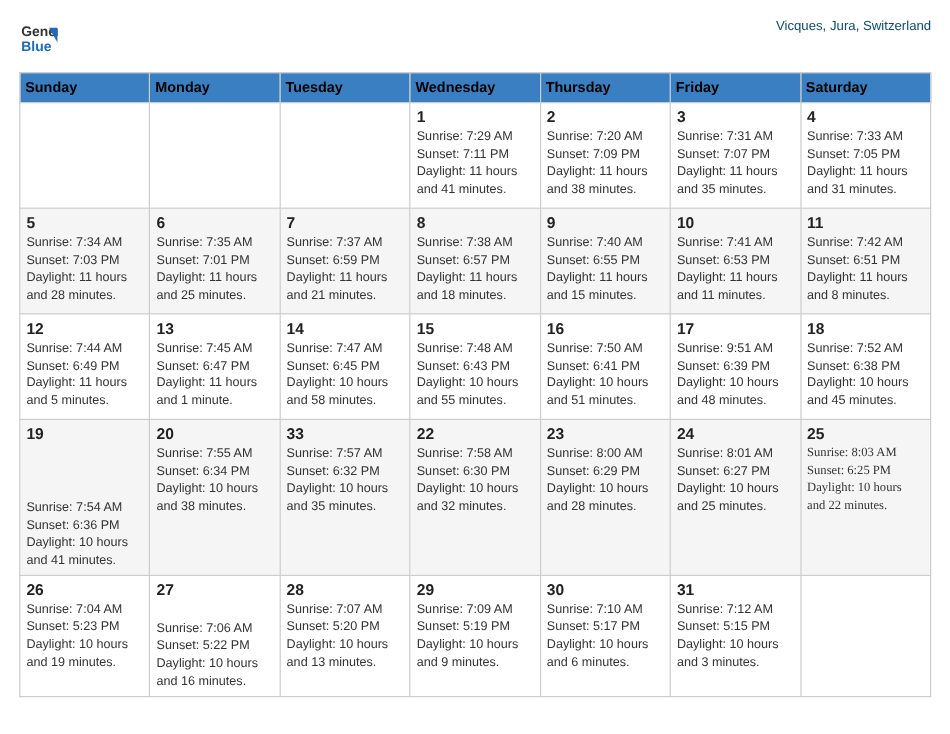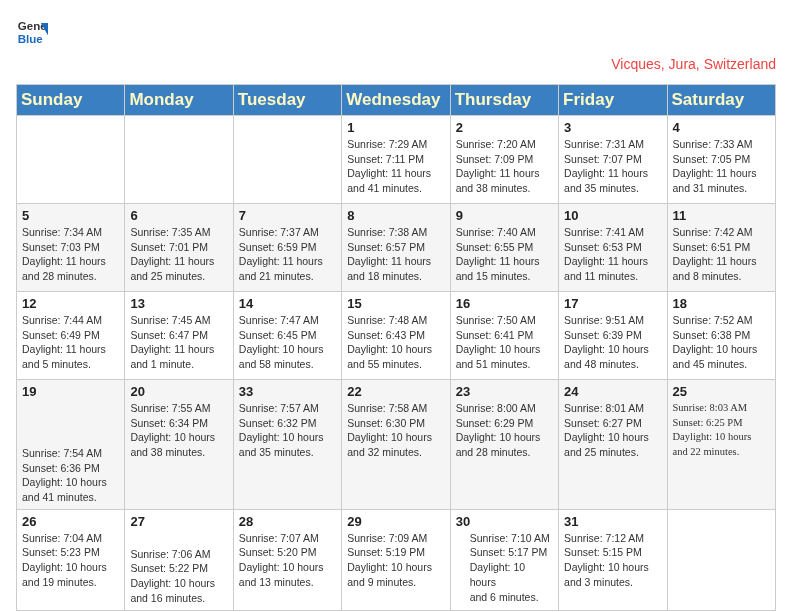--- a/index.html
+++ b/index.html
@@ -27,35 +27,34 @@
     }
     .title-block {
       text-align: right;
     }
     .month-title {
       font-size: 32px;
       color: #333;
       font-weight: normal;
     }
     .location {
-      font-size: 14px;
-      color: #ef4444;
-      margin-top: 40px;
+      font-size: 11px;
+      color: #0c4a6e;
     }
     .calendar {
       width: 100%;
       border-collapse: collapse;
       font-size: 11px;
     }
     .calendar th {
       background: #3a7fc1;
-      color: #fef9c3;
+      color: #000000;
       padding: 5px 4px;
       text-align: left;
-      font-size: 17px;
+      font-size: 12px;
       font-weight: bold;
       border: 1px solid #ccc;
     }
     .calendar td {
       vertical-align: top;
       border: 1px solid #ccc;
       padding: 4px 5px;
       width: calc(100%/7);
       height: 88px;
       background: #fff;
@@ -317,21 +316,21 @@
         </td>
         <td>
           <div class="day-num">29</div>
           <div class="day-info" style="white-space: pre-line;">Sunrise: 7:09 AM
 Sunset: 5:19 PM
 Daylight: 10 hours
 and 9 minutes.</div>
         </td>
         <td>
           <div class="day-num">30</div>
-          <div class="day-info" style="white-space: pre-line; margin-left: 14px;">Sunrise: 7:10 AM
+          <div class="day-info" style="white-space: pre-line;">Sunrise: 7:10 AM
 Sunset: 5:17 PM
 Daylight: 10 hours
 and 6 minutes.</div>
         </td>
         <td>
           <div class="day-num">31</div>
           <div class="day-info" style="white-space: pre-line;">Sunrise: 7:12 AM
 Sunset: 5:15 PM
 Daylight: 10 hours
 and 3 minutes.</div>

